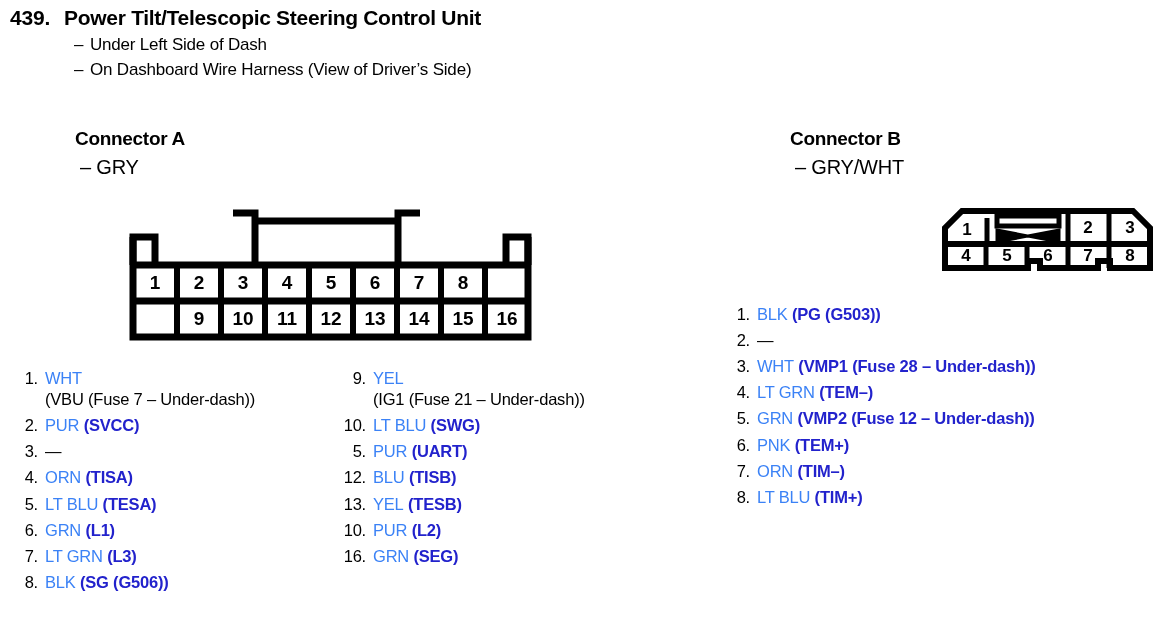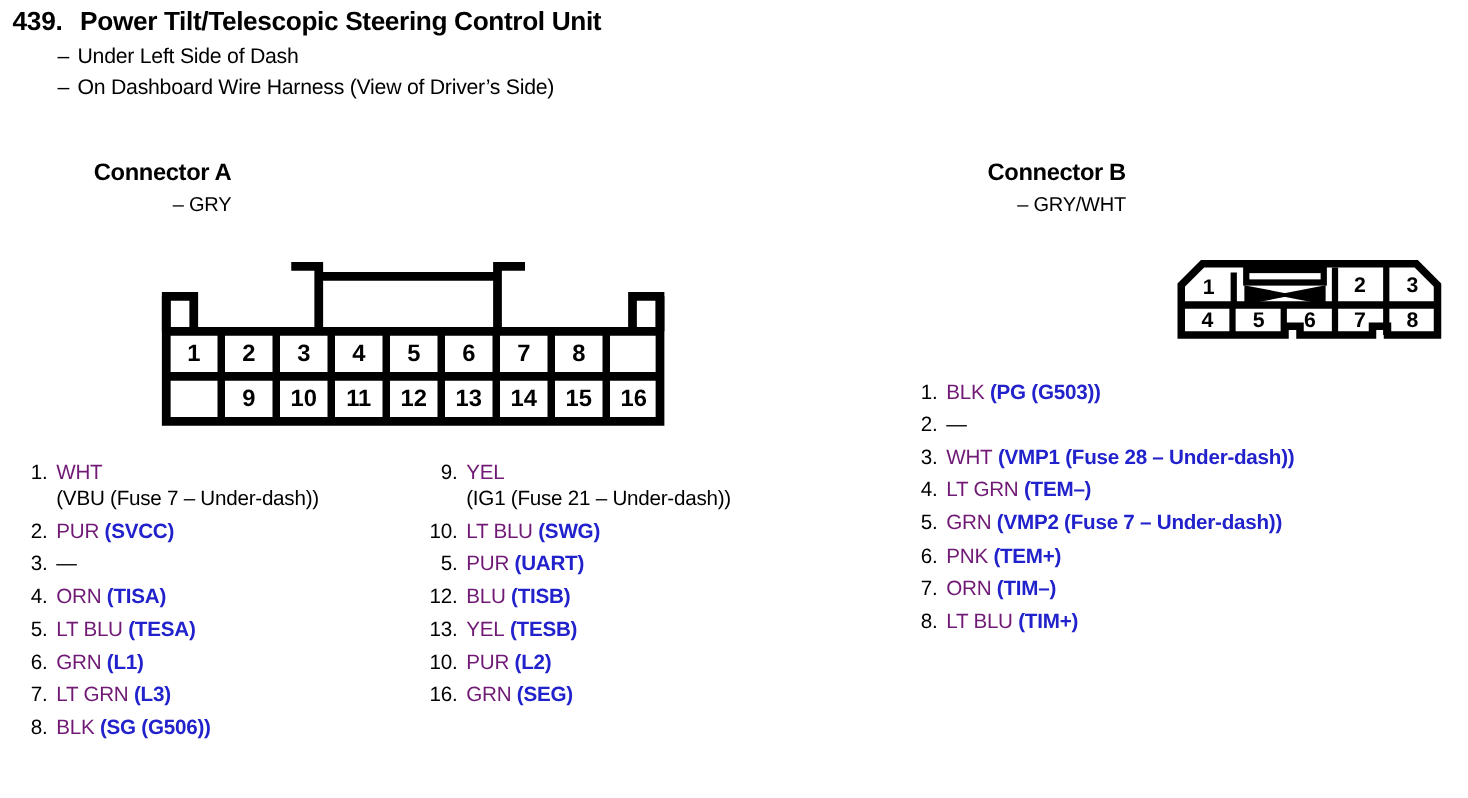--- a/index.html
+++ b/index.html
@@ -34,44 +34,43 @@
     letter-spacing: -0.2px;
     margin-right: 14px;
   }
   .title-text {
     font-size: 21px;
     font-weight: bold;
     letter-spacing: -0.3px;
   }
   .subtitle {
     font-size: 17px;
-    margin-left: 36px;
+    margin-left: 64px;
     margin-top: 5px;
     white-space: nowrap;
     letter-spacing: -0.2px;
   }
   .sub-dash {
     display: inline-block;
     width: 16px;
   }
 
   
   .conn-head {
     position: absolute;
-    text-align: right;
   }
   .conn-title {
     font-size: 19px;
     font-weight: bold;
     letter-spacing: -0.3px;
   }
   .conn-color {
-    font-size: 16px;
+    font-size: 20px;
     margin-top: 6px;
-    margin-left: 22px;
+    margin-left: 5px;
     letter-spacing: -0.2px;
   }
 
   #connA-head { left: 75px; top: 128px; }
   #connB-head { left: 790px; top: 128px; }
 
   .diagram { position: absolute; }
   #connA-diagram { left: 125px; top: 205px; }
   #connB-diagram { left: 940px; top: 206px; }
 
@@ -94,21 +93,21 @@
   .pin-num {
     flex: 0 0 auto;
     text-align: right;
     padding-right: 7px;
     color: #000;
   }
   #listA1 .pin-num, #listB .pin-num { width: 20px; }
   #listA2 .pin-num { width: 26px; }
 
   .pin-body { flex: 1 1 auto; }
-  .wire { color: #701a75; }
+  .wire { color: #3b82f6; }
   .sig  { color: #2222cc; font-weight: bold; }
   .sig-wrap { display: block; color: #000000; }
   .dash-only { color: #000; letter-spacing: 0; }
 
   svg { display: block; }
 </style>
 </head>
 <body>
 
 <div class="header">
@@ -310,21 +309,21 @@
     <div class="pin">
       <span class="pin-num">3.</span>
       <span class="pin-body"><span class="wire">WHT</span><span class="sig"> (VMP1 (Fuse 28 – Under-dash))</span></span>
     </div>
     <div class="pin">
       <span class="pin-num">4.</span>
       <span class="pin-body"><span class="wire">LT GRN</span><span class="sig"> (TEM–)</span></span>
     </div>
     <div class="pin">
       <span class="pin-num">5.</span>
-      <span class="pin-body"><span class="wire">GRN</span><span class="sig"> (VMP2 (Fuse 7 – Under-dash))</span></span>
+      <span class="pin-body"><span class="wire">GRN</span><span class="sig"> (VMP2 (Fuse 12 – Under-dash))</span></span>
     </div>
     <div class="pin">
       <span class="pin-num">6.</span>
       <span class="pin-body"><span class="wire">PNK</span><span class="sig"> (TEM+)</span></span>
     </div>
     <div class="pin">
       <span class="pin-num">7.</span>
       <span class="pin-body"><span class="wire">ORN</span><span class="sig"> (TIM–)</span></span>
     </div>
     <div class="pin">

